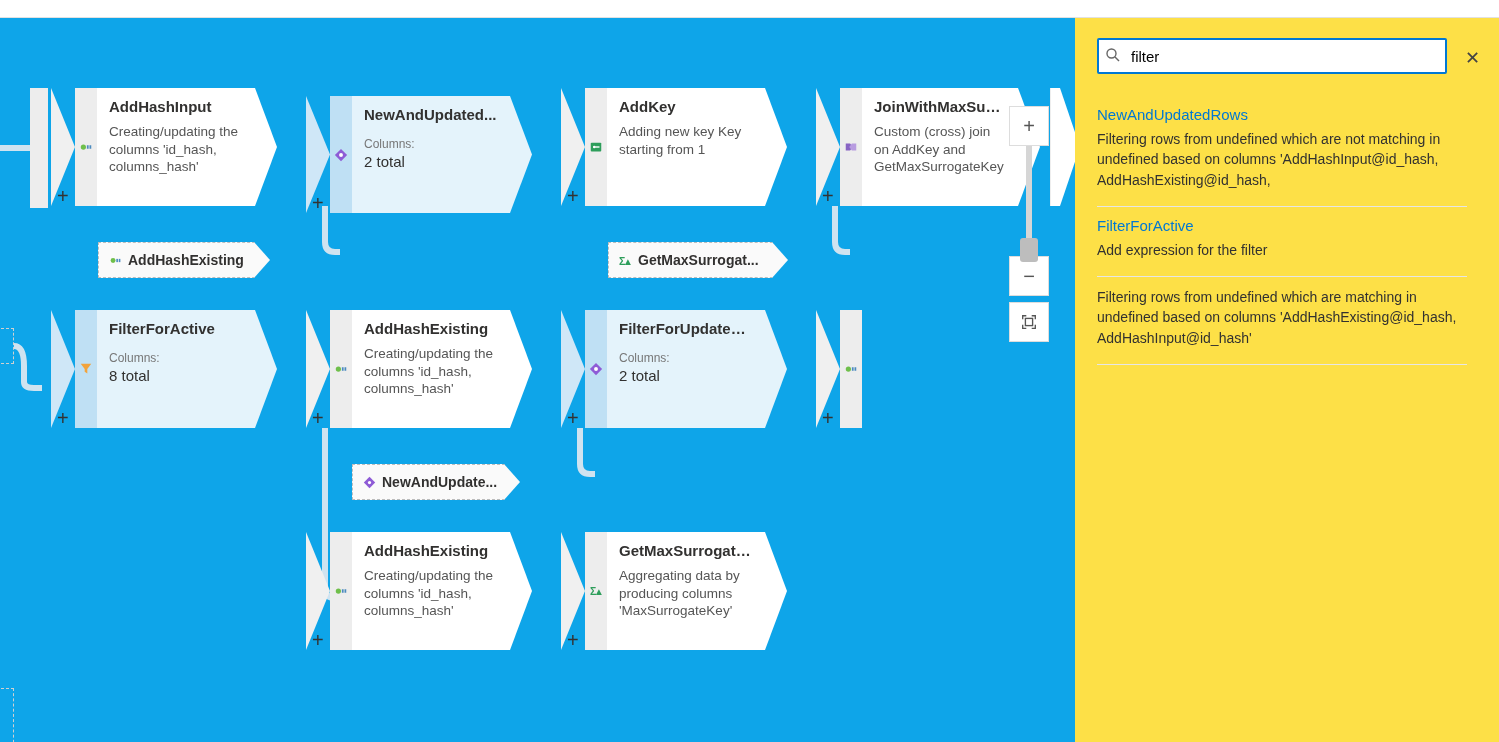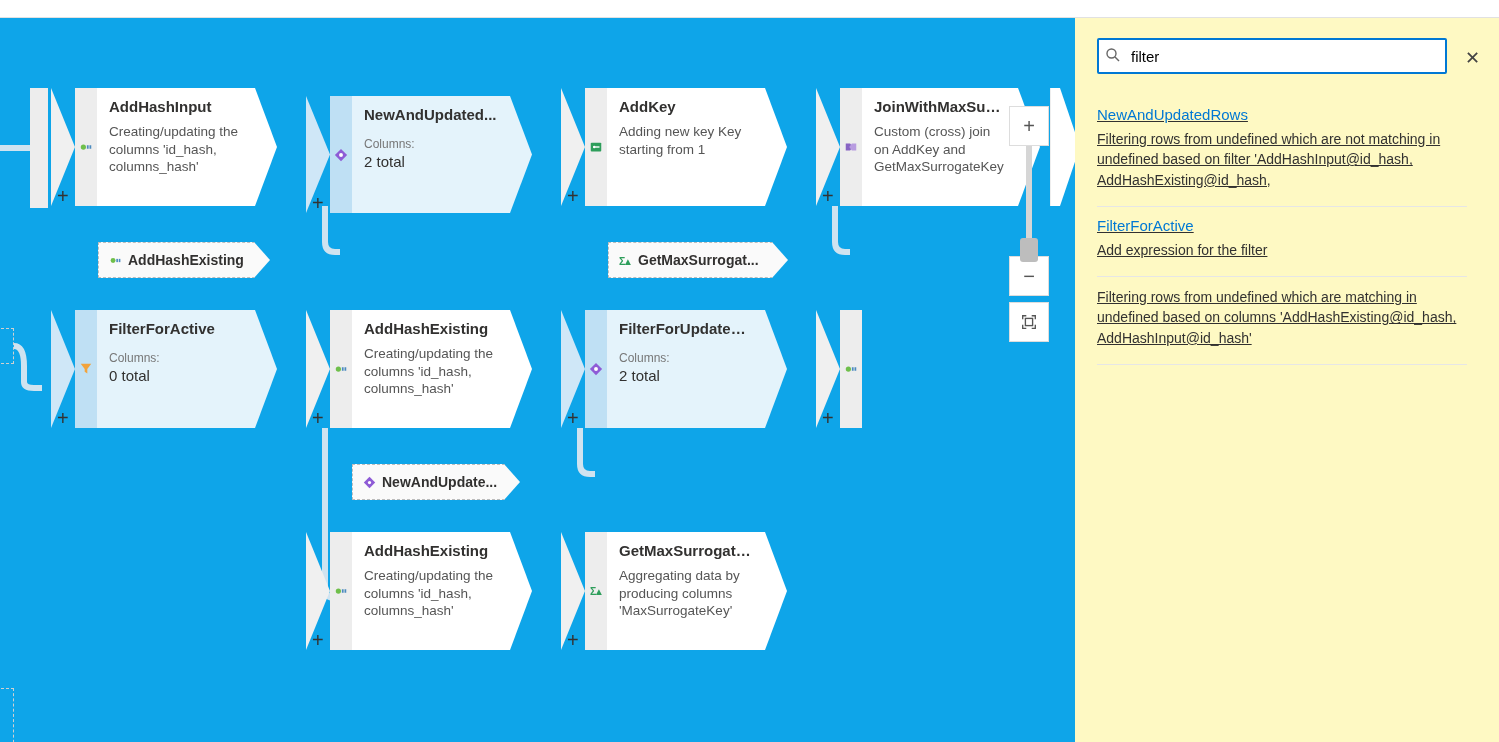--- a/index.html
+++ b/index.html
@@ -1,20 +1,20 @@
 <!DOCTYPE html>
 <html><head>
 <meta charset="utf-8">
 <style>
   * { box-sizing: border-box; }
   html,body { margin:0; padding:0; font-family: "Segoe UI", Arial, sans-serif; font-size:14px; color:#323130; }
   body { width:1499px; height:742px; position:relative; background:#fff; }
   .topbar { height:18px; border-bottom:1px solid #e1e1e1; background:#fff; }
   .canvas { position:absolute; left:0; top:18px; width:1075px; height:724px; background:#0ea5e9; overflow:hidden; }
-  .sidebar { position:absolute; right:0; top:18px; width:424px; height:724px; background:#fef9c3; padding:20px 22px;text-decoration:underline; }
+  .sidebar { position:absolute; right:0; top:18px; width:424px; height:724px; background:#fde047; padding:20px 22px; }
   
   .node { position:absolute; }
   .arrowhead {
     position:absolute; left:-24px; top:0; width:24px; height:100%;
     background:#f0f0f0;
     clip-path: polygon(0 0, 100% 50%, 0 100%);
   }
   .arrowhead.sel { background:#cfe7f7; }
   .iconcol {
     position:absolute; left:0; top:0; width:22px; height:100%;
@@ -177,21 +177,21 @@
   <div class="node" style="left:75px; top:292px; width:202px; height:118px;">
     <div class="arrowhead sel"></div>
     <div class="iconcol sel">
       <svg viewBox="0 0 16 16">
           <path d="M2 2h12l-4.5 6v5l-3-2V8z" fill="#f2a33c"></path>
         </svg>
     </div>
     <div class="body sel">
       <div class="title">FilterForActive</div>
       <div class="subcol">Columns:</div>
-      <div class="subcnt">0 total</div>
+      <div class="subcnt">8 total</div>
     </div>
     <div class="plus">+</div>
   </div>
 
   <div class="node" style="left:330px; top:292px; width:202px; height:118px;">
     <div class="arrowhead"></div>
     <div class="iconcol">
       <svg viewBox="0 0 16 16">
           <circle cx="5" cy="8" r="3" fill="#6fbf4b"></circle>
           <rect x="9" y="6" width="2" height="4" fill="#4b8bbf"></rect>
@@ -303,21 +303,21 @@
           <line x1="10" y1="10" x2="14" y2="14" stroke="#666" stroke-width="1.4"></line>
         </svg>
     </span>
     <input class="searchbox" value="filter" style="">
     <span class="closeicon">✕</span>
   </div>
 
   <div class="reslist">
     <div class="resitem">
       <div class="rtitle">NewAndUpdatedRows</div>
-      <div class="rdesc">Filtering rows from undefined which are not matching in undefined based on filter 'AddHashInput@id_hash, AddHashExisting@id_hash,</div>
+      <div class="rdesc">Filtering rows from undefined which are not matching in undefined based on columns 'AddHashInput@id_hash, AddHashExisting@id_hash,</div>
     </div>
     <div class="resitem">
       <div class="rtitle">FilterForActive</div>
       <div class="rdesc">Add expression for the filter</div>
     </div>
     <div class="resitem">
       <div class="rdesc">Filtering rows from undefined which are matching in undefined based on columns 'AddHashExisting@id_hash, AddHashInput@id_hash'</div>
     </div>
   </div>
 </div>

